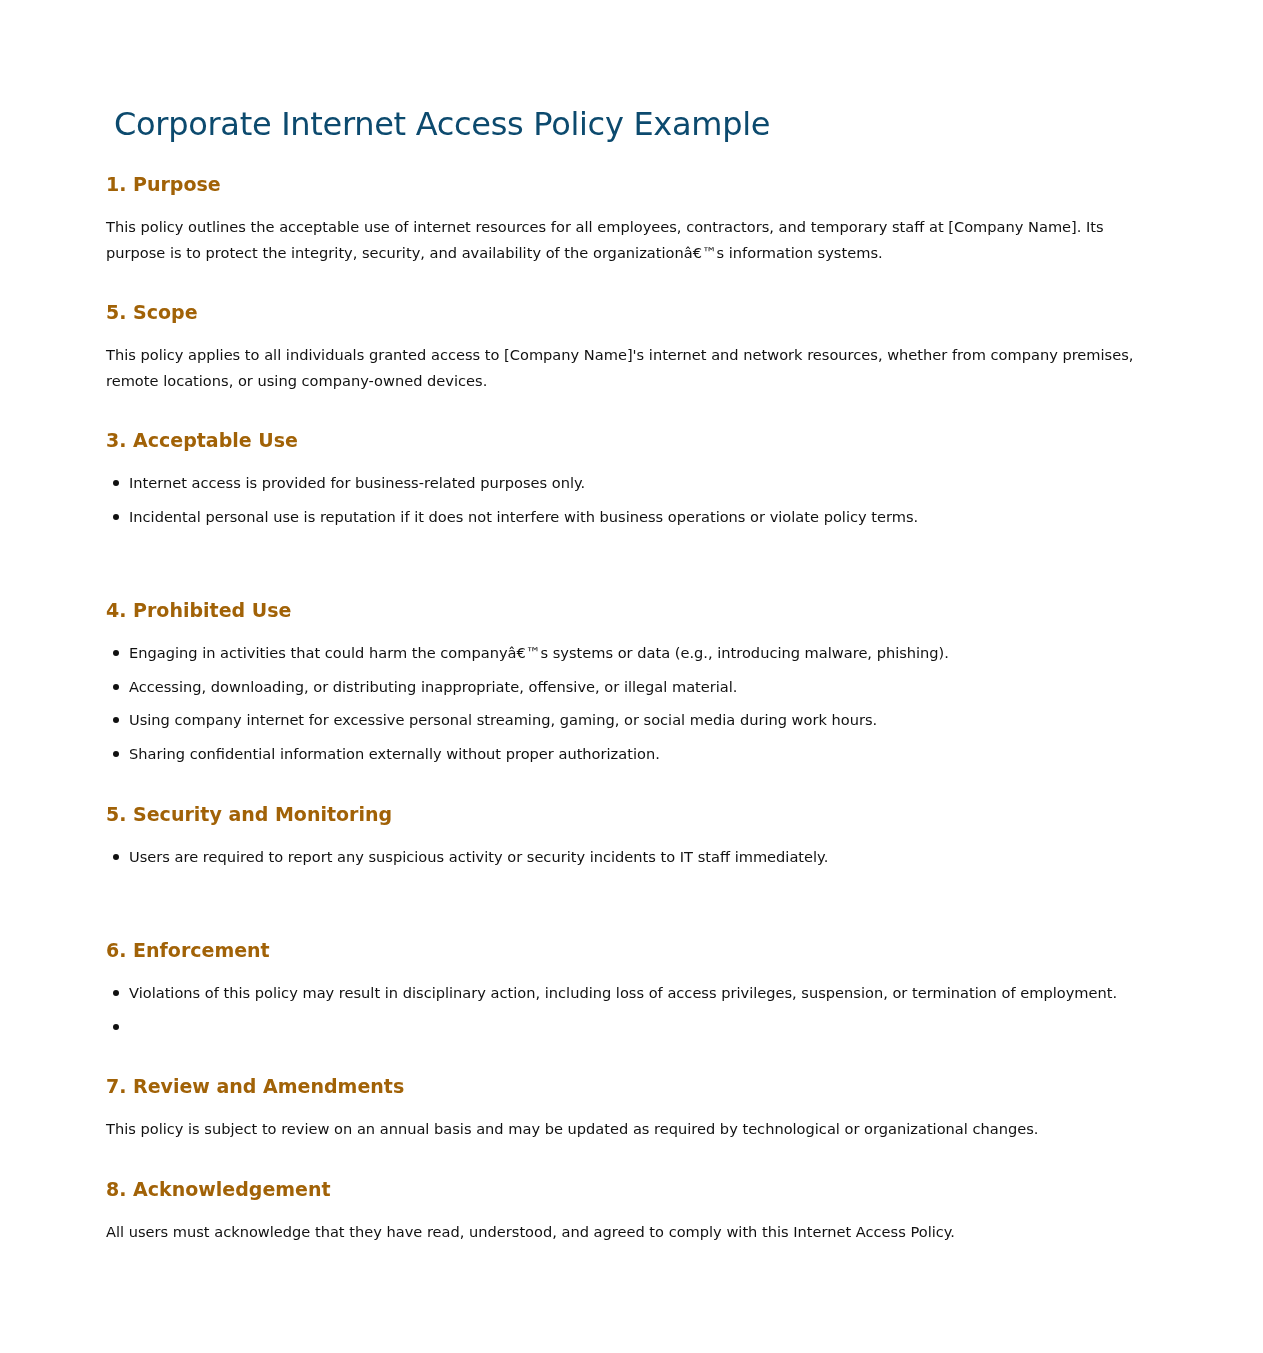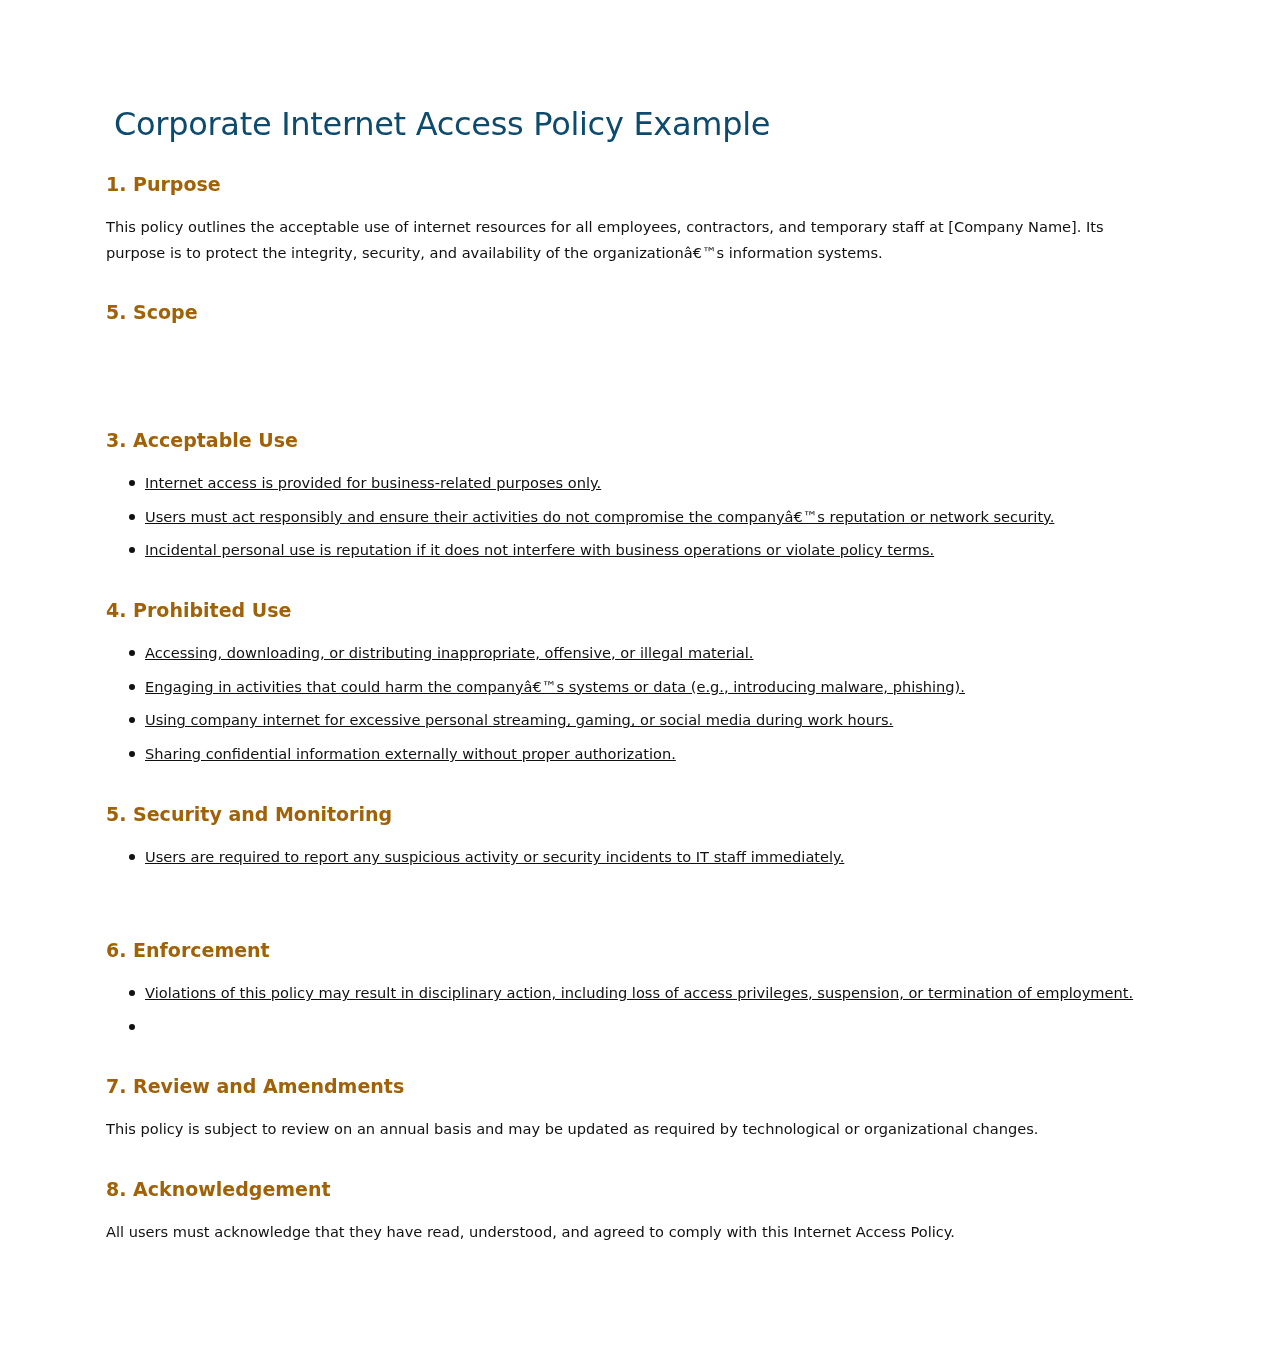--- a/index.html
+++ b/index.html
@@ -41,24 +41,23 @@
       line-height: 24px;
       color: #a16207;
     }
     p {
       margin: 0;
       font-size: 14.6px;
       line-height: 26px;
       color: #111;
     }
     ul {
-      margin: 16px;
+      margin: 0;
       padding: 0;
       list-style: none;
-      text-decoration: underline;
     }
     li {
       position: relative;
       padding-left: 23px;
       font-size: 14.6px;
       line-height: 20px;
       color: #111;
       margin-bottom: 13.7px;
     }
     li .bullet {
@@ -82,36 +81,38 @@
 
   <div class="section" style="top:172px;">
     <h2>1. Purpose</h2>
     <div class="body-block">
       <p>This policy outlines the acceptable use of internet resources for all employees, contractors, and temporary staff at [Company Name]. Its purpose is to protect the integrity, security, and availability of the organizationâ€™s information systems.</p>
     </div>
   </div>
 
   <div class="section" style="top:300px;">
     <h2>5. Scope</h2>
+    <div class="body-block">
+      <p>This policy applies to all individuals granted access to [Company Name]'s internet and network resources, whether from company premises, remote locations, or using company-owned devices.</p>
+    </div>
   </div>
 
   <div class="section" style="top:428px;">
     <h2>3. Acceptable Use</h2>
     <ul class="list-block">
       <li><span class="bullet"></span><span>Internet access is provided for business-related purposes only.</span></li>
-      <li><span class="bullet"></span><span>Users must act responsibly and ensure their activities do not compromise the companyâ€™s reputation or network security.</span></li>
       <li><span class="bullet"></span><span>Incidental personal use is reputation if it does not interfere with business operations or violate policy terms.</span></li>
     </ul>
   </div>
 
   <div class="section" style="top:598px;">
     <h2>4. Prohibited Use</h2>
     <ul class="list-block">
+      <li><span class="bullet"></span><span>Engaging in activities that could harm the companyâ€™s systems or data (e.g., introducing malware, phishing).</span></li>
       <li><span class="bullet"></span><span>Accessing, downloading, or distributing inappropriate, offensive, or illegal material.</span></li>
-      <li><span class="bullet"></span><span>Engaging in activities that could harm the companyâ€™s systems or data (e.g., introducing malware, phishing).</span></li>
       <li><span class="bullet"></span><span>Using company internet for excessive personal streaming, gaming, or social media during work hours.</span></li>
       <li><span class="bullet"></span><span>Sharing confidential information externally without proper authorization.</span></li>
     </ul>
   </div>
 
   <div class="section" style="top:802px;">
     <h2>5. Security and Monitoring</h2>
     <ul class="list-block">
       <li><span class="bullet"></span><span>Users are required to report any suspicious activity or security incidents to IT staff immediately.</span></li>
     </ul>

